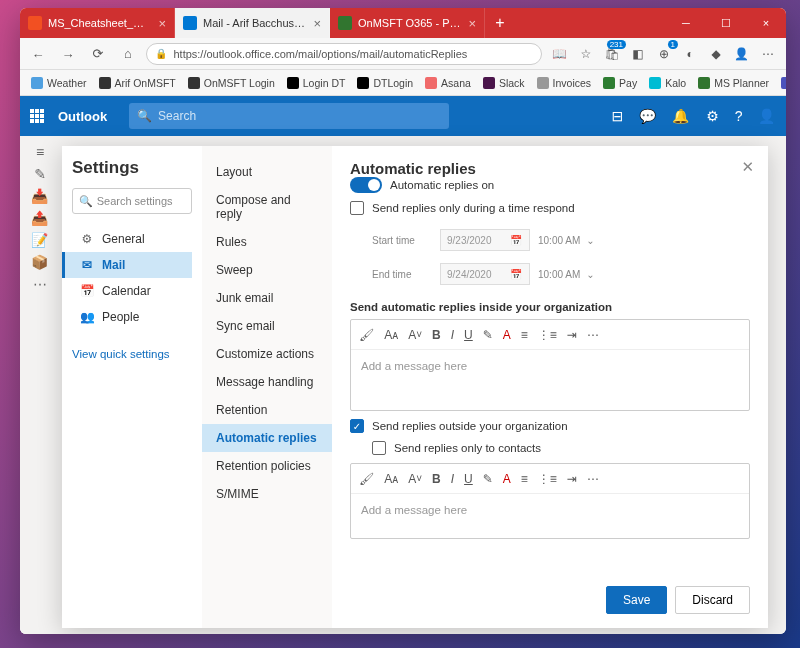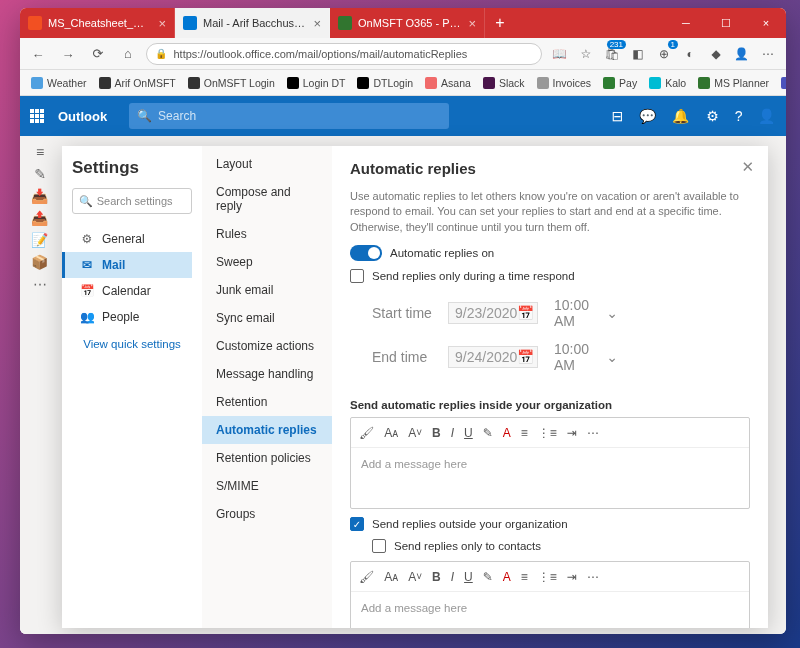--- a/index.html
+++ b/index.html
@@ -34,38 +34,38 @@
 .content{flex:1;position:relative;background:#f3f2f1}
 .leftrail{position:absolute;left:0;top:0;bottom:0;width:40px;background:#f3f2f1;display:flex;flex-direction:column;padding-top:8px;gap:6px;align-items:center;color:#666;font-size:14px}
 .modal{position:absolute;left:42px;top:10px;right:18px;bottom:6px;background:#fff;box-shadow:0 4px 24px rgba(0,0,0,.2);display:flex;overflow:hidden}
 .col1{width:140px;padding:12px 10px;border-right:0}
 .col1 h2{font-size:17px;font-weight:600;margin-bottom:10px;color:#333}
 .ssearch{width:100%;height:26px;border:1px solid #ccc;border-radius:3px;padding:0 6px;font-size:11px;margin-bottom:12px;display:flex;align-items:center;color:#888;gap:4px}
 .navi{display:flex;align-items:center;gap:8px;padding:6px 8px;font-size:12px;color:#333;border-radius:0}
 .navi.sel{background:#cde6f7;color:#0f6cbd;font-weight:600;border-left:3px solid #0f6cbd;margin-left:-10px;padding-left:15px}
 .navi .ni{width:14px;text-align:center;color:#666}
 .navi.sel .ni{color:#0f6cbd}
-.vqs{color:#0f6cbd;font-size:11.5px;margin-top:8px;text-align:center}
-.col2{width:130px;background:#faf9f8;padding:4px 0;font-size:12px}
+.vqs{color:#0f6cbd;font-size:11.5px;margin-top:18px;text-align:left}
+.col2{width:130px;background:#faf9f8;padding:12px 0;font-size:12px}
 .c2i{padding:7px 14px;color:#333}
 .c2i.sel{background:#cde6f7;color:#0f6cbd;font-weight:600}
 .col3{flex:1;padding:14px 18px;position:relative;overflow:hidden;display:flex;flex-direction:column}
 .col3 h3{font-size:15px;font-weight:600;color:#333}
 .closex{position:absolute;top:12px;right:14px;color:#888;font-size:15px}
 .helptxt{font-size:11px;color:#777;margin:12px 0 10px;line-height:1.4}
 .row{display:flex;align-items:center;gap:8px;font-size:11.5px;color:#333;margin-bottom:8px}
 .toggle{width:32px;height:16px;background:#0f6cbd;border-radius:8px;position:relative}
 .toggle::after{content:"";position:absolute;width:12px;height:12px;background:#fff;border-radius:50%;top:2px;right:2px}
 .cb{width:14px;height:14px;border:1px solid #666;border-radius:2px;flex-shrink:0}
 .cb.on{background:#0f6cbd;border-color:#0f6cbd;display:flex;align-items:center;justify-content:center;color:#fff;font-size:10px}
-.tp{display:flex;align-items:center;gap:16px;font-size:14px;color:#888;margin:6px 0 6px 22px}
+.tp{display:flex;align-items:center;gap:8px;font-size:10px;color:#888;margin:6px 0 6px 22px}
 .tp .lbl{width:60px}
 .dtf{width:90px;height:22px;border:1px solid #ddd;background:#f7f7f7;display:flex;align-items:center;justify-content:space-between;padding:0 6px;color:#999}
 .tmf{width:64px;display:flex;align-items:center;gap:6px;color:#888}
-.sect{font-size:11.5px;font-weight:600;color:#333;margin:20px 0 6px}
+.sect{font-size:11.5px;font-weight:600;color:#333;margin:10px 0 6px}
 .editor{border:1px solid #ccc;border-radius:2px;margin-bottom:8px}
 .etb{height:30px;border-bottom:1px solid #eee;display:flex;align-items:center;padding:0 8px;gap:10px;color:#555;font-size:12px}
 .etb span{display:inline-flex;align-items:center}
 .ebody{padding:10px;font-size:11.5px;color:#999;min-height:44px}
 .ebody.tall{min-height:60px}
 .footer{margin-top:auto;display:flex;justify-content:flex-end;gap:8px;padding-top:8px}
 .btn{height:28px;padding:0 16px;border-radius:2px;font-size:12px;display:flex;align-items:center;border:1px solid #ccc;background:#fff}
 .btn.primary{background:#0f6cbd;color:#fff;border-color:#0f6cbd}
 </style>
 </head>
@@ -238,27 +238,25 @@
         <div class="c2i">Rules</div>
         <div class="c2i">Sweep</div>
         <div class="c2i">Junk email</div>
         <div class="c2i">Sync email</div>
         <div class="c2i">Customize actions</div>
         <div class="c2i">Message handling</div>
         <div class="c2i">Retention</div>
         <div class="c2i sel">Automatic replies</div>
         <div class="c2i">Retention policies</div>
         <div class="c2i">S/MIME</div>
-        <div class="c2i">Groups</div>
       </div>
 
       <div class="col3">
         <h3>Automatic replies</h3>
         <div class="closex">✕</div>
-        <div class="helptxt">Use automatic replies to let others know you're on vacation or aren't available to respond to email. You can set your replies to start and end at a specific time. Otherwise, they'll continue until you turn them off.</div>
 
         <div class="row">
             <div class="toggle"></div>
             <span>Automatic replies on</span>
           </div>
         <div class="row">
             <div class="cb"></div>
             <span>Send replies only during a time respond</span>
           </div>
 

